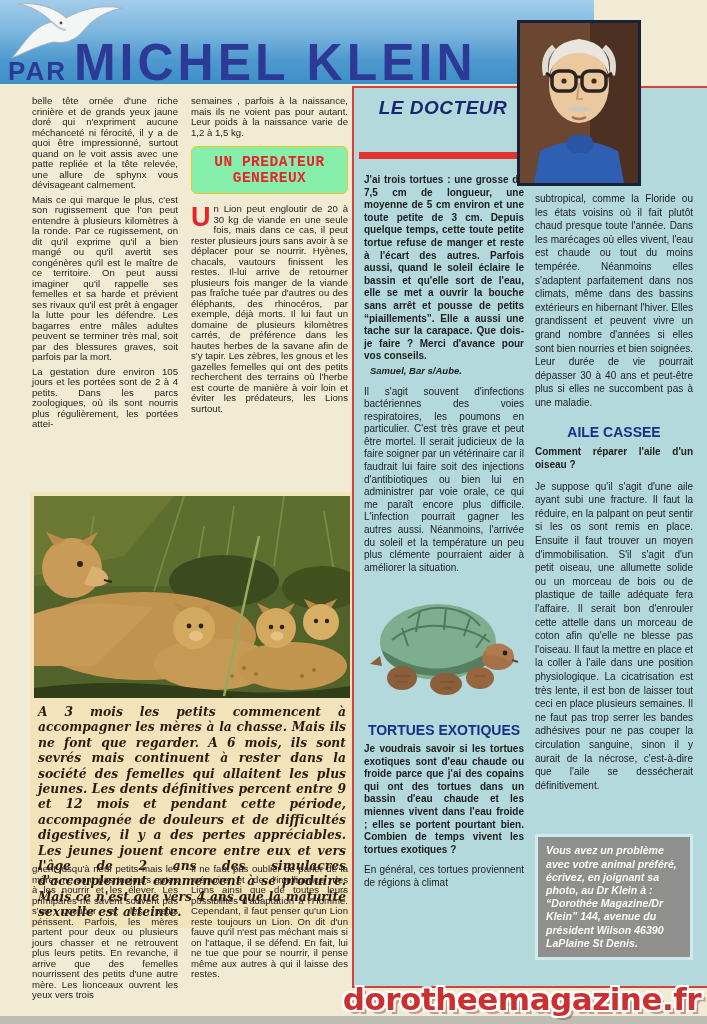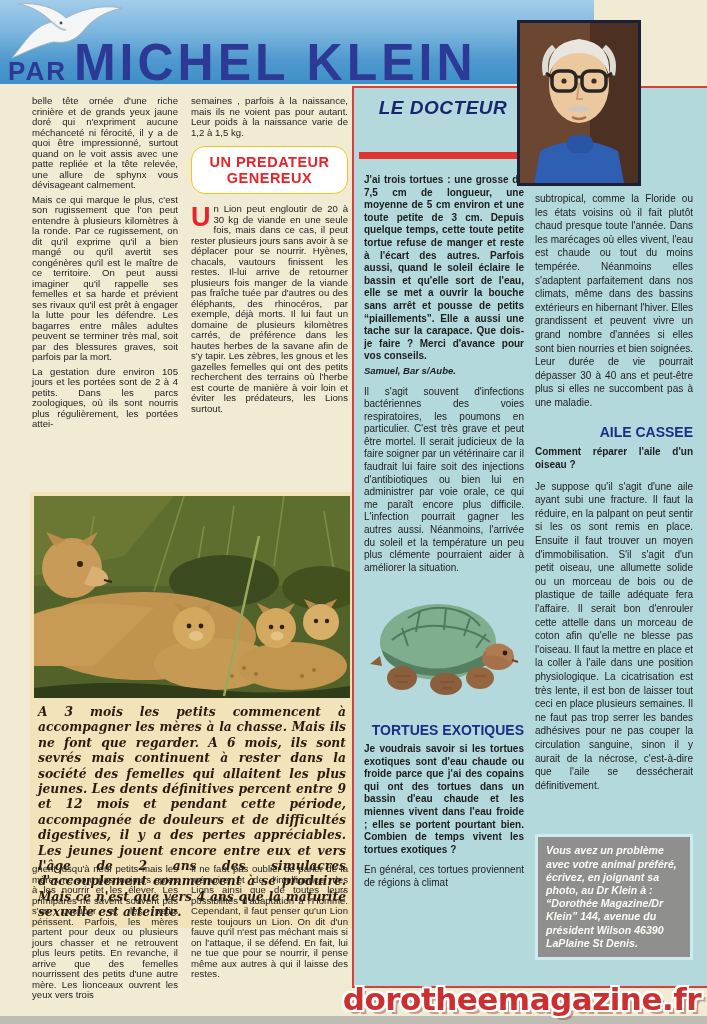--- a/index.html
+++ b/index.html
@@ -15,43 +15,43 @@
   
   .klein-photo{position:absolute;left:517px;top:20px;width:124px;height:166px;
                border:3px solid #1a2035;box-sizing:border-box;z-index:6;background:#6b4630;}
   
   .body-col{position:absolute;font-size:9.6px;line-height:10.5px;text-align:justify;}
   .body-col p{margin:0 0 4px 0;}
   .col1{left:32px;top:96px;width:146px;}
   .col2{left:191px;top:96px;width:157px;}
   .col1b{left:32px;top:864px;width:146px;}
   .col2b{left:191px;top:864px;width:157px;}
-  .predator-box{background:#ffffff;border:1px solid #f0c51e;border-radius:14px;
-                margin:8px 0 10px 0;padding:7px 4px;text-align:center;}
+  .predator-box{background:#86efac;border:1px solid #f0c51e;border-radius:6px;
+                margin:8px 0 10px 0;padding:7px 4px;text-align:center;font-family:Liberation Mono, monospace;}
   .predator-box div{font-size:14.5px;line-height:16px;font-weight:800;color:#e8232a;letter-spacing:.5px;}
   .dropcap{float:left;font-size:27px;line-height:22px;font-weight:800;color:#e8232a;padding:2px 3px 0 0;}
   
   .photo-box{position:absolute;left:30px;top:492px;width:324px;background:#f3e3ba;
              padding:4px;box-sizing:border-box;}
   .photo-box svg{display:block;}
   .caption{font-family:"DejaVu Serif","Liberation Serif",serif;font-style:italic;font-weight:700;
            font-size:12.3px;line-height:15.4px;color:#2a1b0e;padding:6px 4px 4px 4px;text-align:justify;}
   
   .panel{position:absolute;left:352px;top:86px;width:370px;height:902px;background:#b4d9dd;
          border:2px solid #d84040;box-sizing:border-box;z-index:2;}
   .headline{position:absolute;left:5px;top:8px;width:168px;text-align:center;
             font-style:italic;font-weight:900;font-size:19px;line-height:23px;color:#17266e;letter-spacing:.5px;}
   .red-bar{position:absolute;left:5px;top:64px;width:168px;height:7px;background:#e23330;}
   .pcol{position:absolute;font-size:10px;line-height:12.6px;text-align:justify;color:#1c1c1c;}
   .pcol3{left:10px;top:86px;width:160px;}
   .pcol4{left:181px;top:96px;width:158px;line-height:13.6px;}
   .sec-head-red{font-size:14px;line-height:16px;font-weight:800;color:#e8232a;text-align:left;margin:0 0 5px 0;}
-  .sec-head-navy{font-size:14px;line-height:16px;font-weight:800;color:#1b2d86;text-align:right;margin:14px 0 5px 0;}
+  .sec-head-navy{font-size:14px;line-height:16px;font-weight:800;color:#1b2d86;text-align:center;margin:14px 0 5px 0;}
   .q{font-weight:700;margin:0 0 2px 0;}
-  .sig{font-style:italic;font-weight:700;font-size:9.5px;margin:0 0 1px 0;}
+  .sig{font-style:italic;font-weight:700;font-size:9.5px;margin:0 0 1px 6px;}
   .a{margin:8px 0 6px 0;}
   .turtle-wrap{margin:10px 0 2px 0;text-align:center;}
   .address-box{margin-top:42px;background:#8f8f8d;border:3px solid #cfe9ec;padding:7px 8px;
                font-style:italic;font-weight:700;font-size:10.6px;line-height:13.2px;color:#fdfdf6;text-align:left;}
   
   .watermark{position:absolute;right:6px;top:981px;font-size:31px;font-weight:800;letter-spacing:-.5px;
              color:#cc2f2f;font-family:"DejaVu Sans",sans-serif;
              text-shadow:-2px 0 #fff,2px 0 #fff,0 -2px #fff,0 2px #fff,-2px -2px #fff,2px 2px #fff,
                          -2px 2px #fff,2px -2px #fff,4px 4px 0 rgba(140,60,50,.45);z-index:8;}
   .bottom-strip{position:absolute;left:0;top:1016px;width:707px;height:8px;background:#bdbdb3;}

